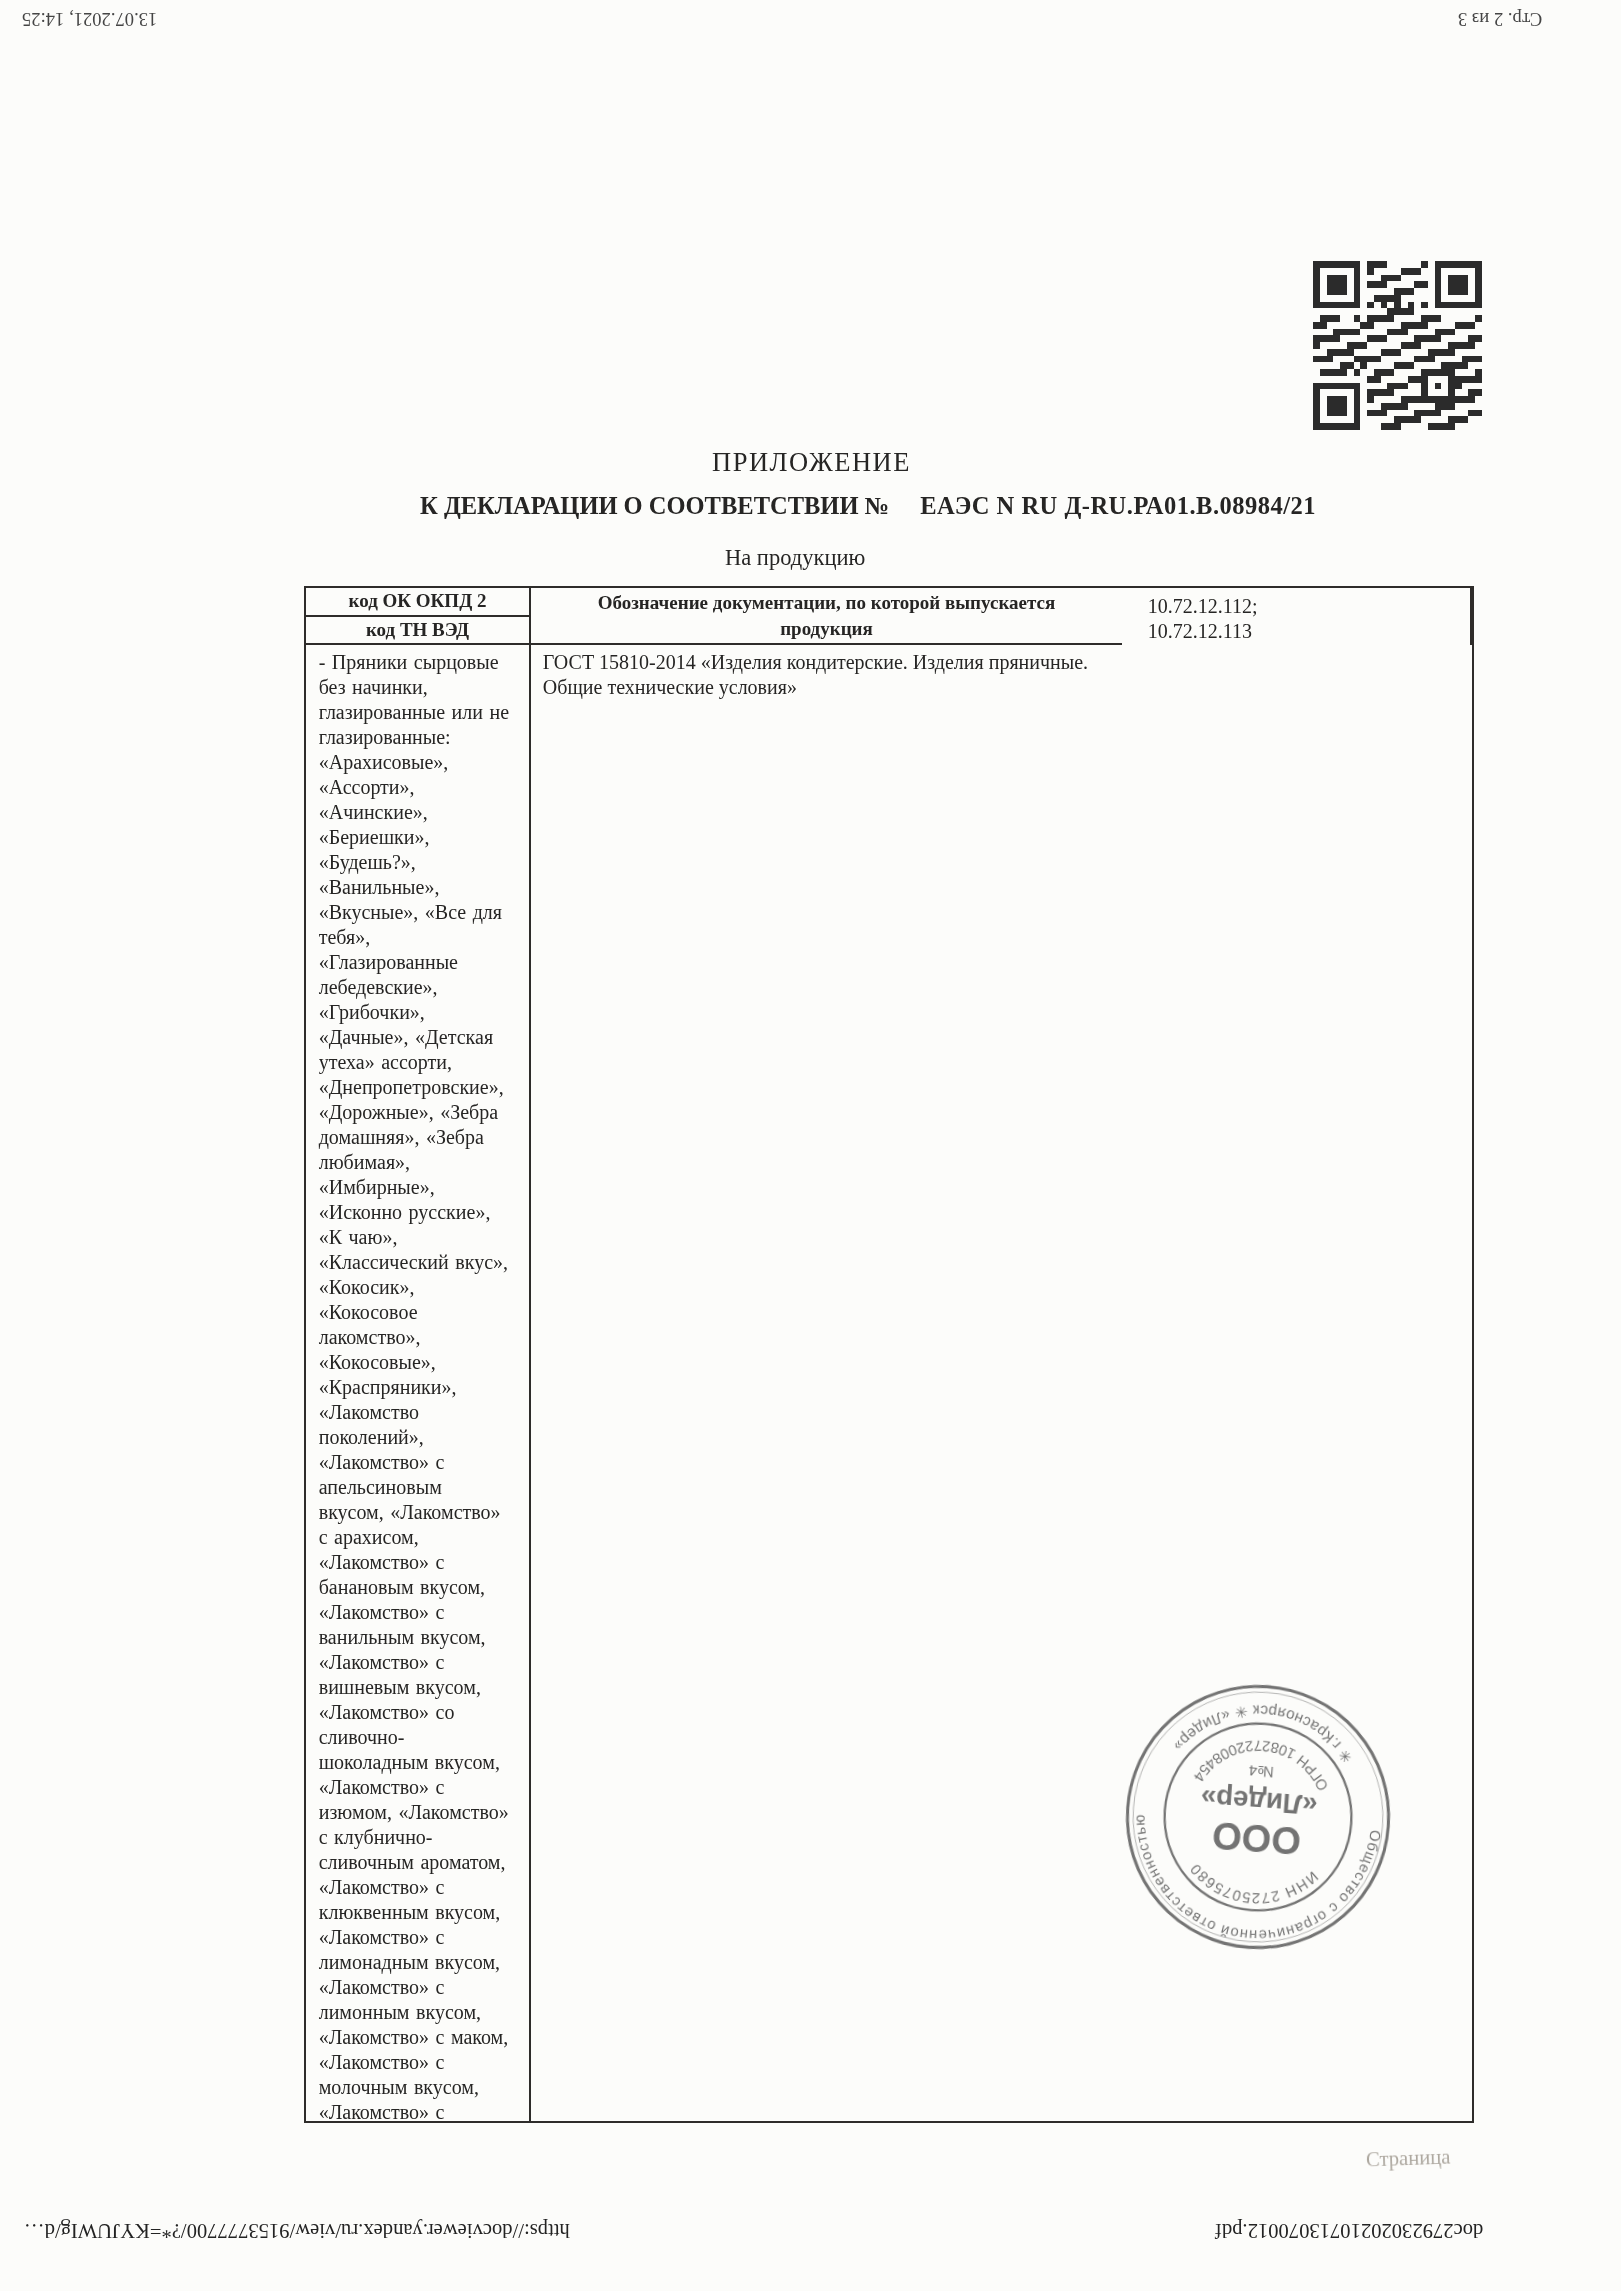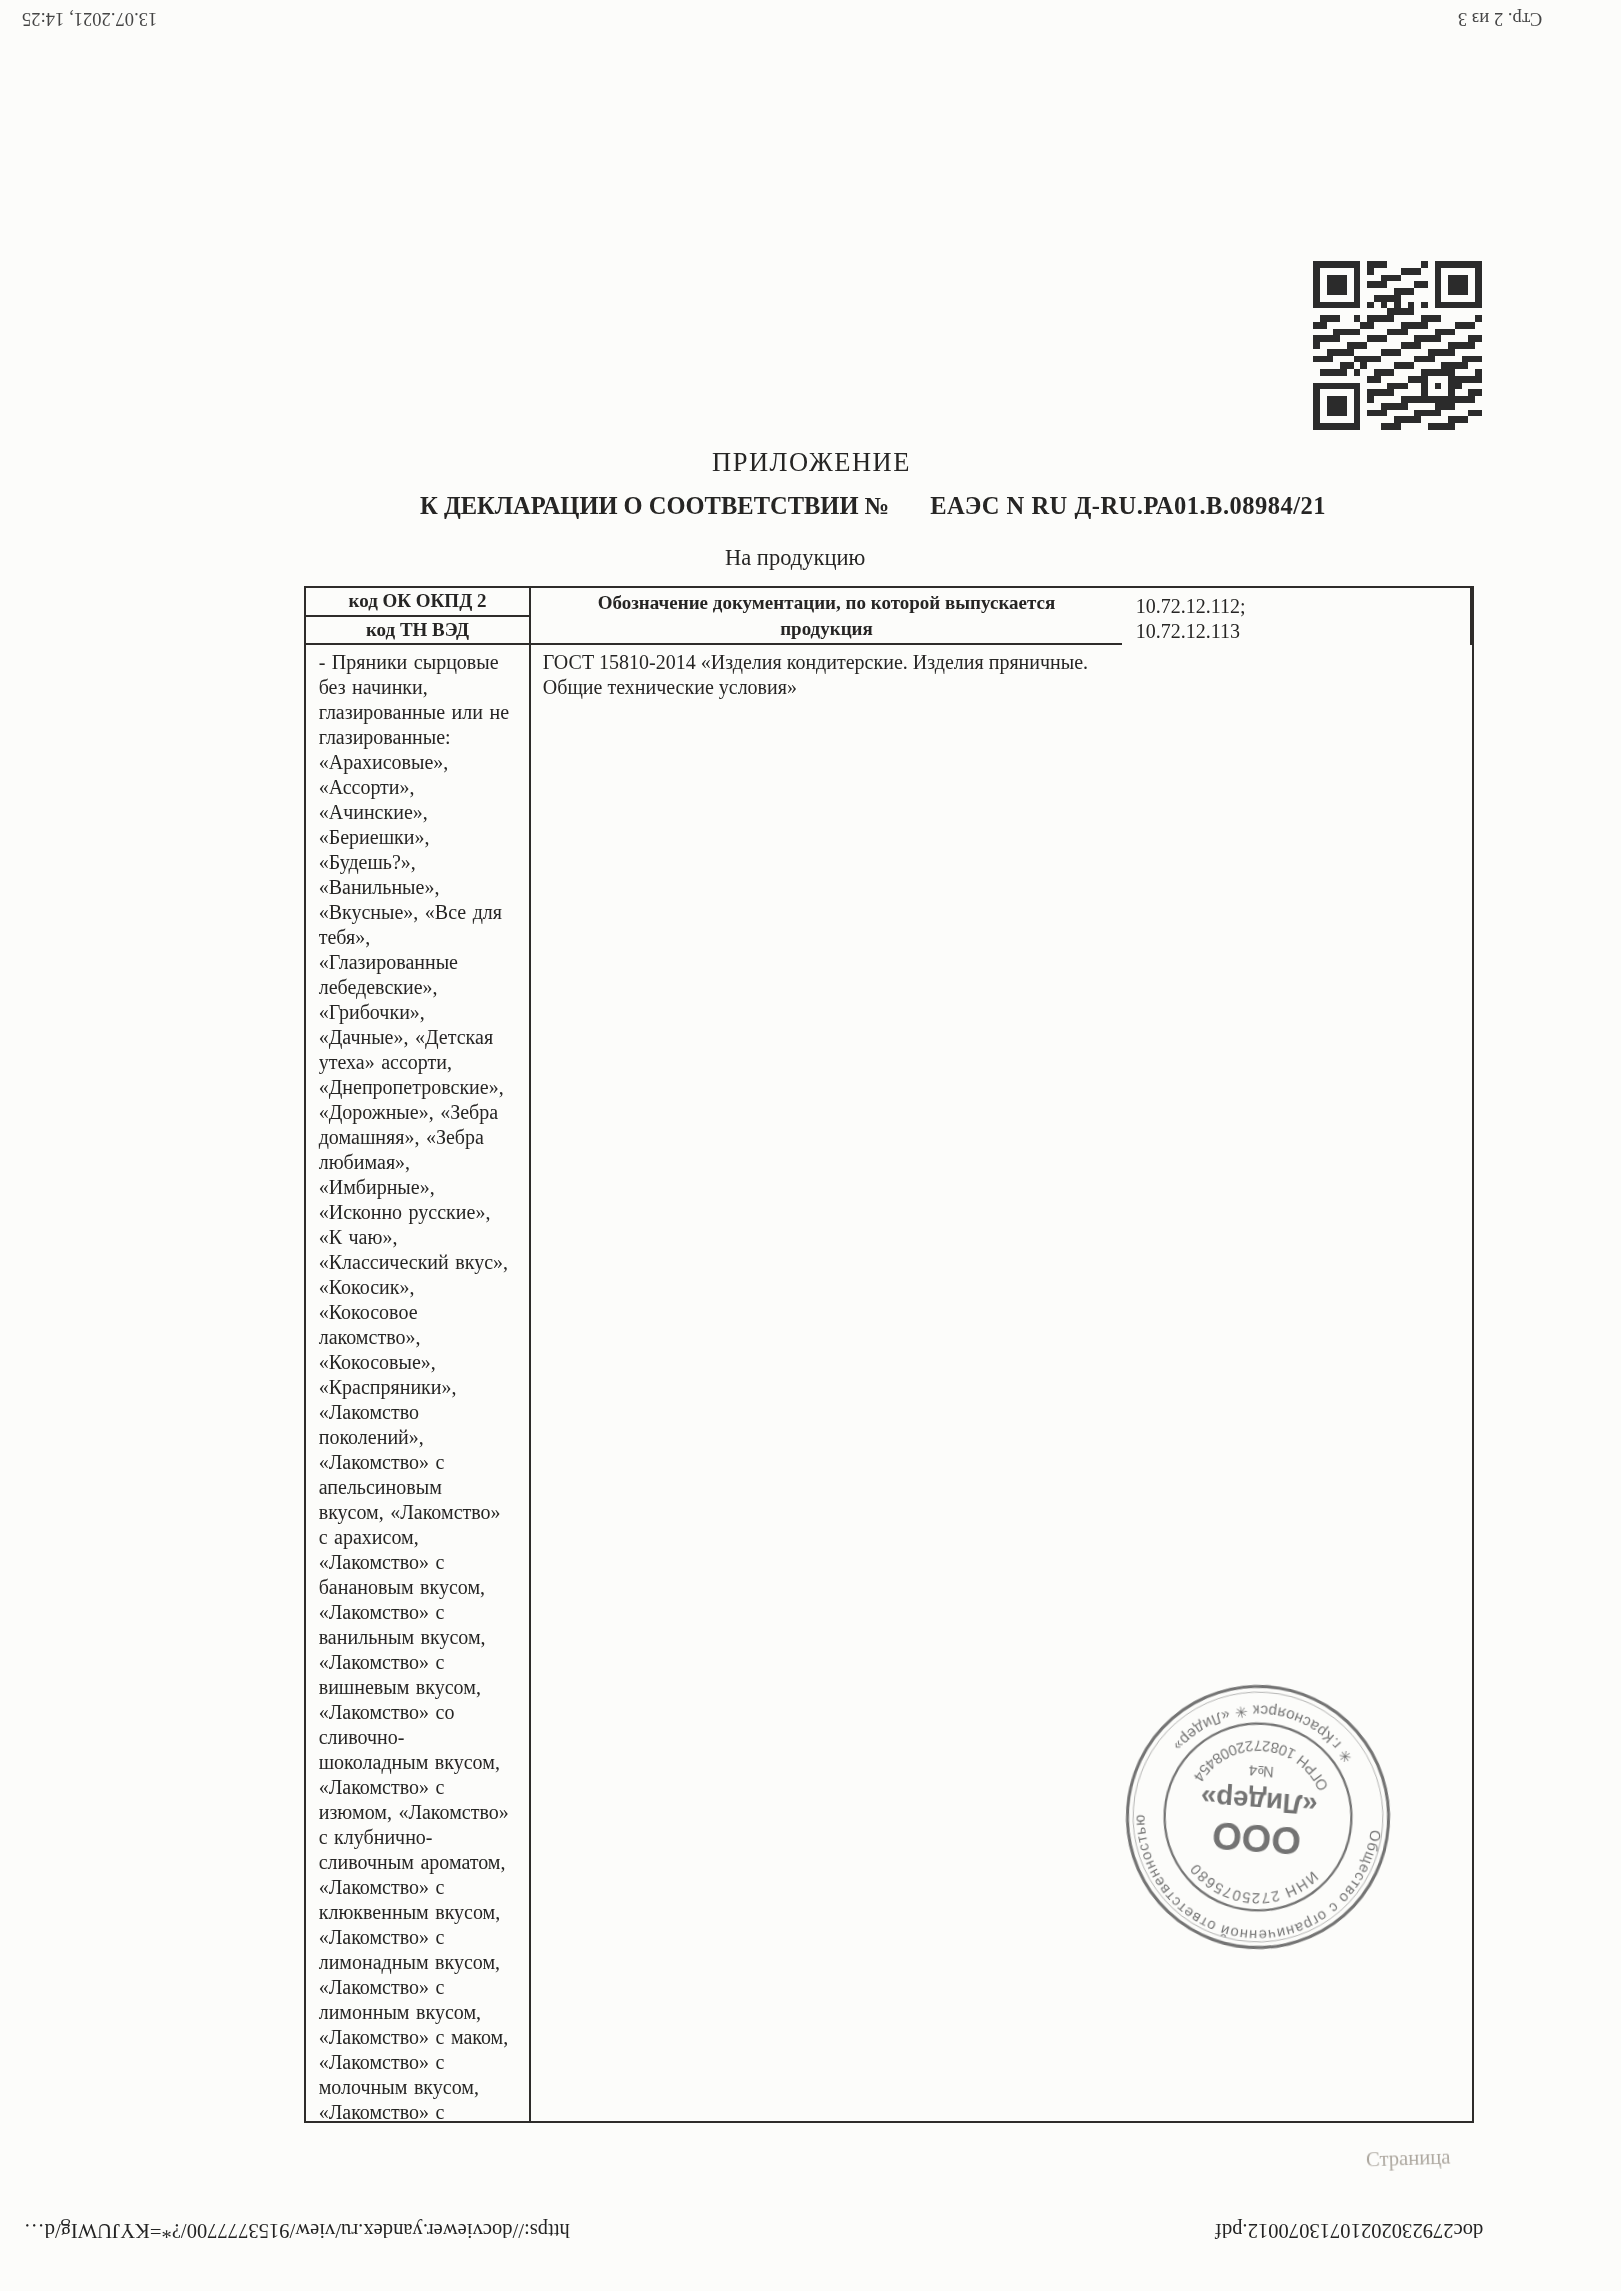--- a/index.html
+++ b/index.html
@@ -11,36 +11,36 @@
   .ts{position:absolute;left:21.6px;top:7.8px;font-size:18.6px;color:#454545;filter:blur(0.3px);}
   .pgind{position:absolute;left:1458px;top:7.8px;font-size:18.6px;color:#454545;filter:blur(0.3px);}
   .url{position:absolute;left:23.5px;top:2219px;font-size:20.6px;color:#232323;filter:blur(0.2px);}
   .fname{position:absolute;left:1215px;top:2219px;font-size:20.6px;color:#232323;filter:blur(0.2px);}
   .pagenote{position:absolute;left:1366px;top:2147px;font-size:20.6px;color:#928b80;opacity:.75;
             transform:rotate(-2deg);filter:blur(0.4px);}
 
   
   .t1{position:absolute;left:712px;top:447px;font-size:26.5px;font-weight:normal;letter-spacing:1.5px;}
   .t2{position:absolute;left:420px;top:492px;font-size:24.5px;font-weight:bold;white-space:nowrap;}
-  .t2 .num{margin-left:41px;letter-spacing:0.5px;}
+  .t2 .num{margin-left:31px;letter-spacing:0.5px;}
   .t3{position:absolute;left:725px;top:545px;font-size:22.5px;}
 
   
   .doc-table{position:absolute;left:304px;top:586px;width:1166px;
              display:grid;grid-template-columns:225px 591px 350px;grid-template-rows:57px 1476px;
              border:2.9px solid #2e2c2a;}
   .cell{box-sizing:border-box;overflow:hidden;}
   .hb{border-bottom:2.9px solid #2e2c2a;}
   .rb{border-right:2.5px solid #2e2c2a;}
   .hcell{font-weight:bold;font-size:19px;text-align:center;line-height:25.5px;}
   .h1a{height:27.4px;border-bottom:2px solid #2e2c2a;line-height:26.5px;}
   .h1b{height:15px;line-height:26.5px;}
   .h23{display:flex;align-items:center;justify-content:center;padding:0 25.5px;}
   .bcell{font-size:20px;line-height:25px;vertical-align:top;}
-  .codes{padding:5.9px 7.8px 0 13.7px;}
+  .codes{padding:5.9px 7.8px 0 13.7px;margin-left:12px;}
   .prod{padding:4.9px 15.7px 0 12.7px;word-spacing:1.5px;}
   .gost{padding:4.9px 13.7px 0 11.8px;}
 
   
   .qr{position:absolute;left:1313px;top:261px;}
   .stamp{position:absolute;left:1115px;top:1674px;transform:rotate(184deg);opacity:.82;filter:blur(0.4px);}
   .stamp text{font-family:"Liberation Sans",sans-serif;}
 </style>
 </head>
 <body>

